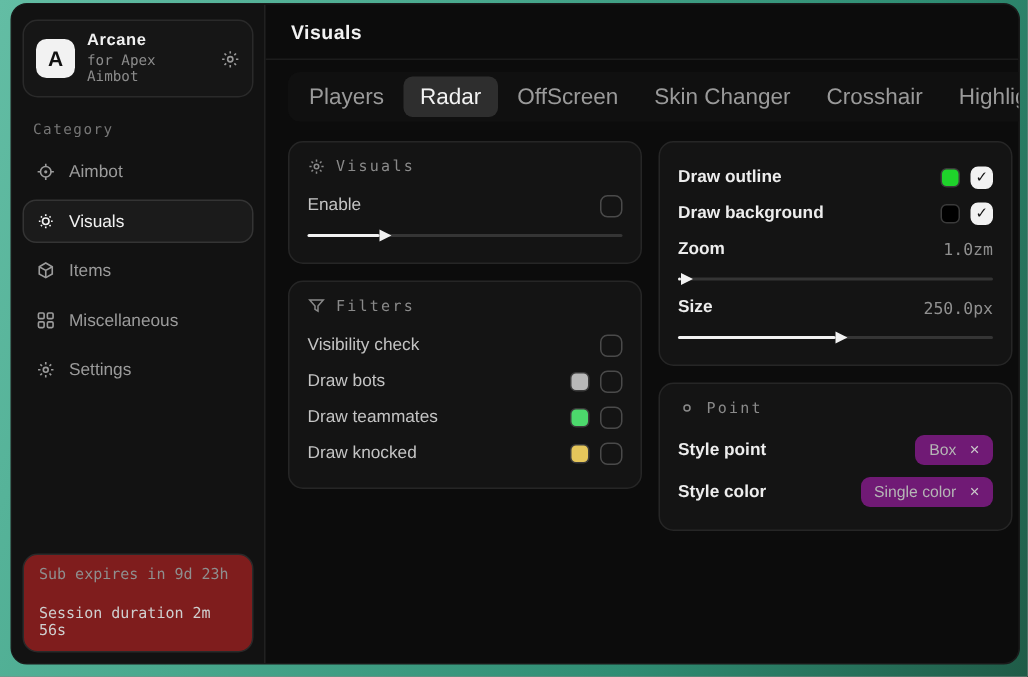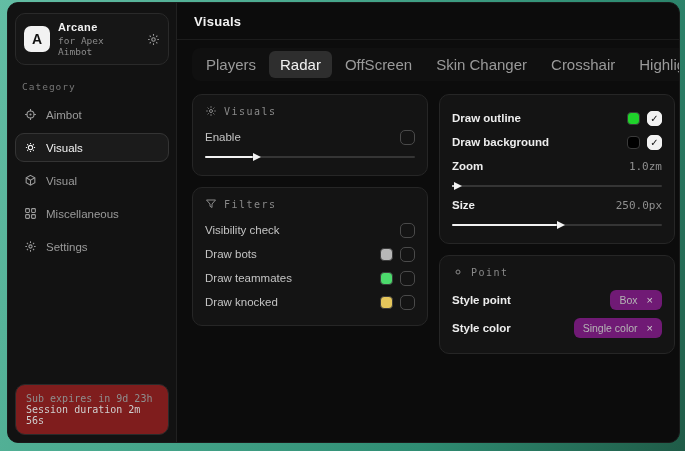--- a/index.html
+++ b/index.html
@@ -42,21 +42,21 @@
     cursor:pointer;
   }
   .nav-item .nicon { display:flex; color:inherit; }
   .nav-item.selected { background:#1b1b1b; border-color:#343434; color:#f2f2f2; }
   .side-spacer { flex:1; }
   .footer-card {
     border:1px solid #2a2a2a; border-radius:10px; padding:8px 10px; background:#7f1d1d;
     font-family:"DejaVu Sans Mono",monospace; margin-bottom:2px;
   }
   .footer-line1 { color:#8f8f8f; font-size:10px; }
-  .footer-line2 { color:#cfcfcf; font-size:10px; margin-top:0; }
+  .footer-line2 { color:#cfcfcf; font-size:10px; margin-top:15px; }
   
   .main { flex:1; display:flex; flex-direction:column; min-width:0; }
   .main-header {
     padding:11px 16px 10px 17px; border-bottom:1px solid #1c1c1c;
   }
   .main-title { color:#f2f2f2; font-size:13px; font-weight:bold; letter-spacing:.3px; }
   .tabbar-row { padding:8px 16px 0 15px; }
   .tabbar {
     display:inline-flex; background:#101010; border-radius:8px; padding:3px; gap:2px;
   }
@@ -159,21 +159,21 @@
         <span>Visuals</span>
       </div>
 
       <div class="nav-item">
         <span class="nicon">
           <svg width="13" height="13" viewBox="0 0 24 24" fill="none" stroke="currentColor" stroke-width="2">
             <path d="M12 2.5l8 4.5v9l-8 4.5-8-4.5V7z"></path>
               <path d="M4 7l8 4.5L20 7M12 11.5V20.5"></path>
           </svg>
         </span>
-        <span>Visual</span>
+        <span>Items</span>
       </div>
 
       <div class="nav-item">
         <span class="nicon">
           <svg width="13" height="13" viewBox="0 0 24 24" fill="none" stroke="currentColor" stroke-width="2">
             <rect x="3" y="3" width="7" height="7" rx="1.5"></rect>
               <rect x="14" y="3" width="7" height="7" rx="1.5"></rect>
             <rect x="3" y="14" width="7" height="7" rx="1.5"></rect>
               <rect x="14" y="14" width="7" height="7" rx="1.5"></rect>
           </svg>

